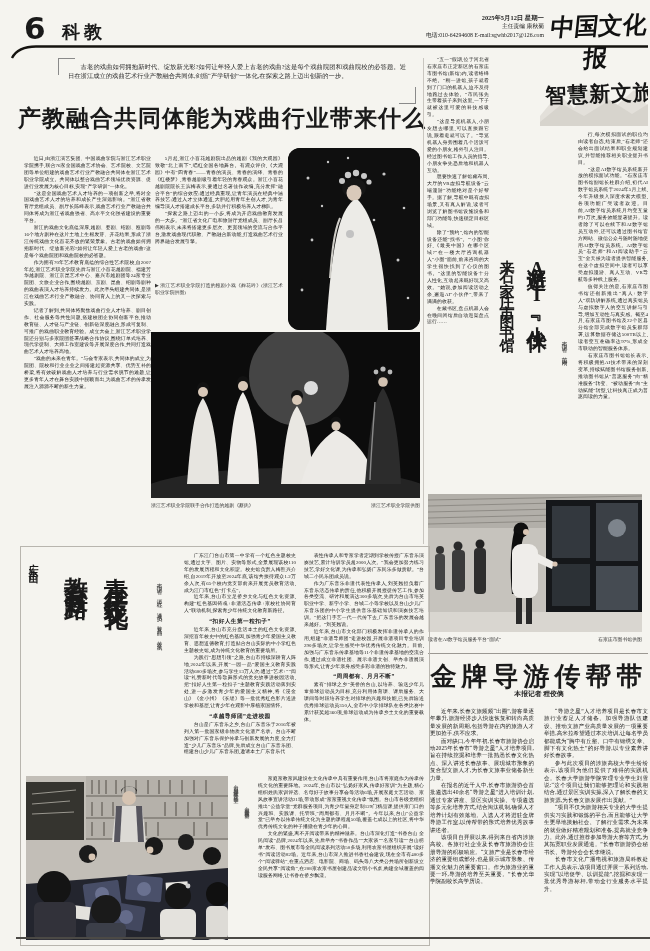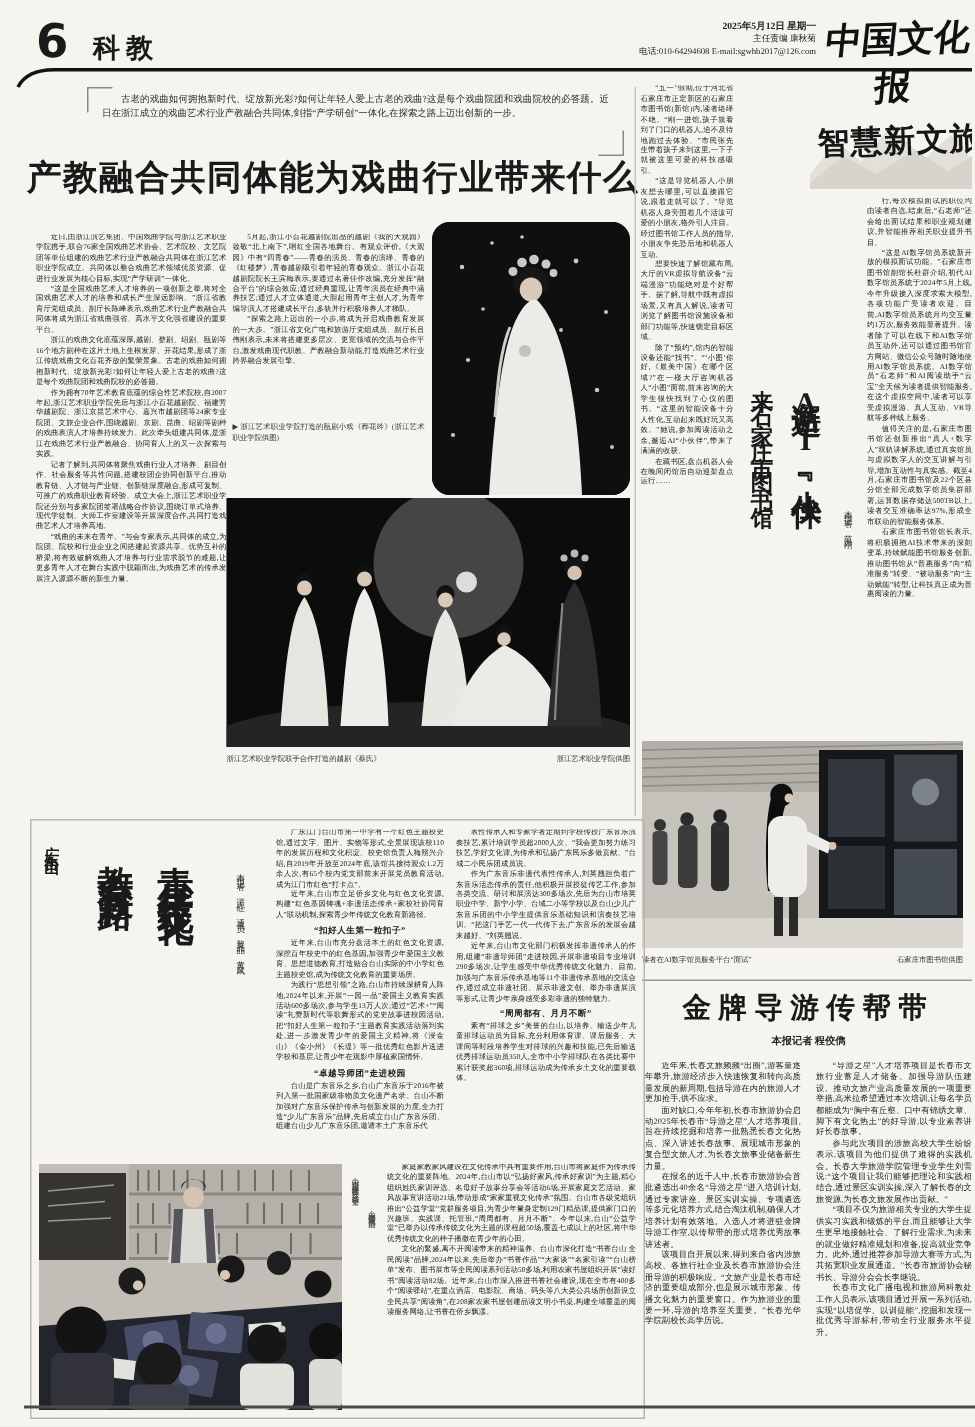--- a/index.html
+++ b/index.html
@@ -35,21 +35,21 @@
   .tsbox{left:20px;top:546px;width:410px;height:400px;border:1px solid #b8b5ae;box-sizing:border-box;}
   .tskicker{left:26px;top:556px;font-size:10px;font-weight:bold;letter-spacing:3px;}
   .tshead{font-size:24px;font-weight:bold;letter-spacing:5px;line-height:1;}
   .tsbyline{font-size:5.6px;letter-spacing:2px;color:#333;}
   .tscapv{font-size:5px;color:#444;letter-spacing:1px;}
   
   .aititle-main{font-size:20px;font-weight:bold;letter-spacing:3px;}
   .aititle-sub{font-size:15px;font-weight:bold;letter-spacing:11px;}
   .aibyline{font-size:5.6px;letter-spacing:2px;color:#333;}
   .hline{height:1px;background:#9b9892;}
-  .guidehead{left:428px;top:659px;width:222px;text-align:center;font-size:19px;font-weight:bold;letter-spacing:5px;}
+  .guidehead{left:428px;top:659px;width:222px;text-align:center;font-size:26px;font-weight:bold;letter-spacing:5px;}
   .guidebyline{left:428px;top:689px;width:222px;text-align:center;font-size:6.8px;font-weight:bold;color:#222;}
   .botrule{left:16px;top:937px;width:634px;height:1.6px;background:#4c4a46;}
 </style>
 </head>
 <body>
 
 <div class="page">
 
   <div class="abs pagenum">6</div>
   <div class="abs secname">科教</div>

